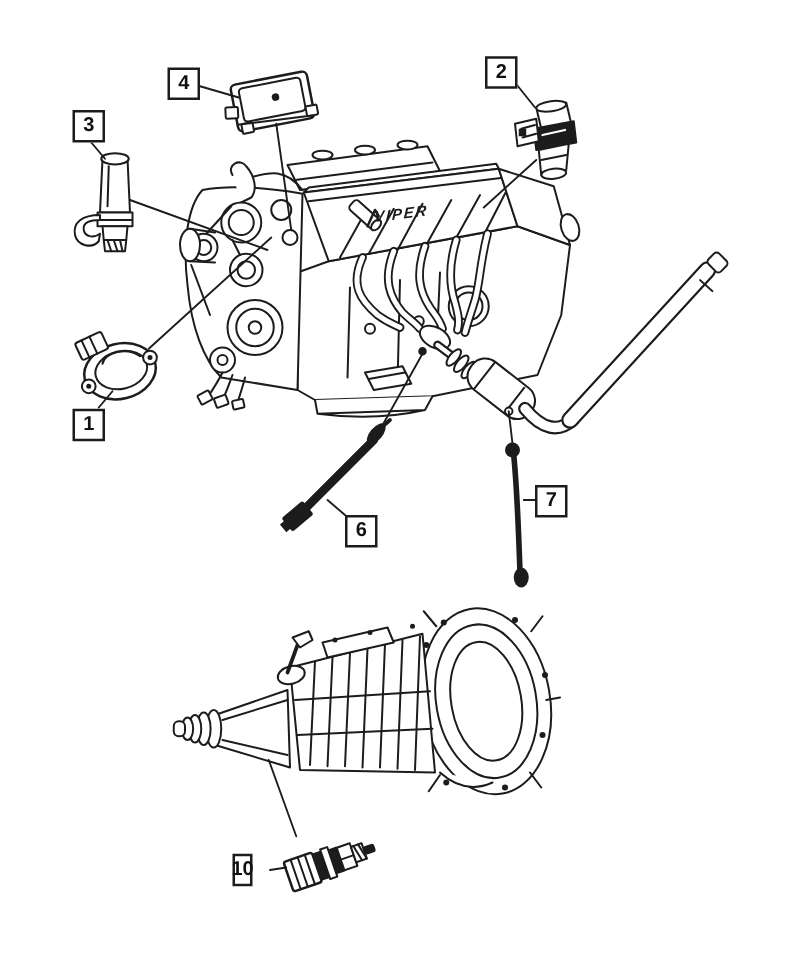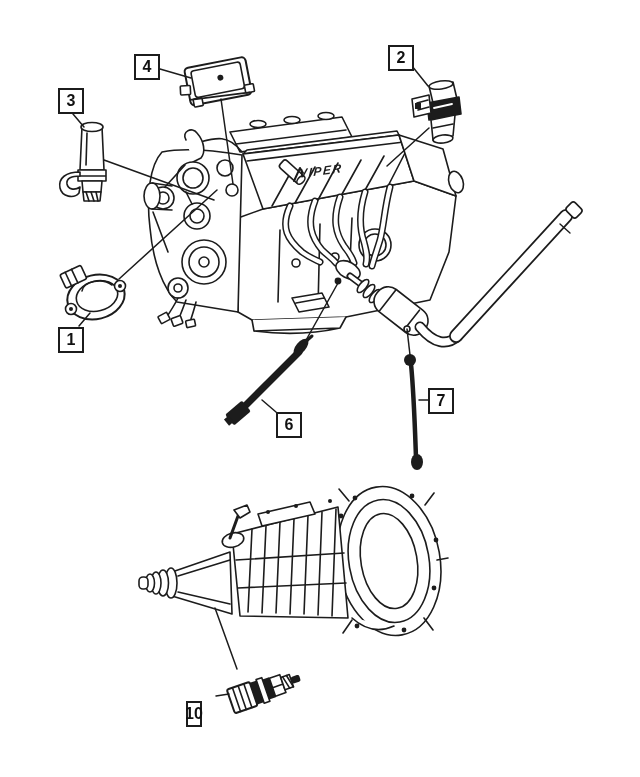--- a/index.html
+++ b/index.html
@@ -7,21 +7,21 @@
     position:relative;width:640px;height:777px;background:#ffffff;
     font-family:"Liberation Sans", sans-serif;overflow:hidden;
   }
   svg{position:absolute;left:0;top:0;}
   .callout{
     position:absolute;width:26px;height:26px;background:#fff;
     border:2px solid #1c1c1c;display:flex;align-items:center;justify-content:center;
     font-weight:bold;font-size:16px;color:#111;box-sizing:border-box;
     font-family:"Liberation Sans", sans-serif;cursor:pointer;
   }
-  .callout.wide{width:16px;margin-top:18px;}
+  .callout.wide{width:16px;}
   .viper-badge{
     position:absolute;left:299px;top:163px;width:60px;height:18px;
     font-style:italic;font-weight:bold;font-size:12px;letter-spacing:1.5px;
     color:#1c1c1c;transform:rotate(-7deg) skewX(-10deg);
     font-family:"Liberation Sans", sans-serif;user-select:none;
   }
 </style>
 </head>
 <body>
 

